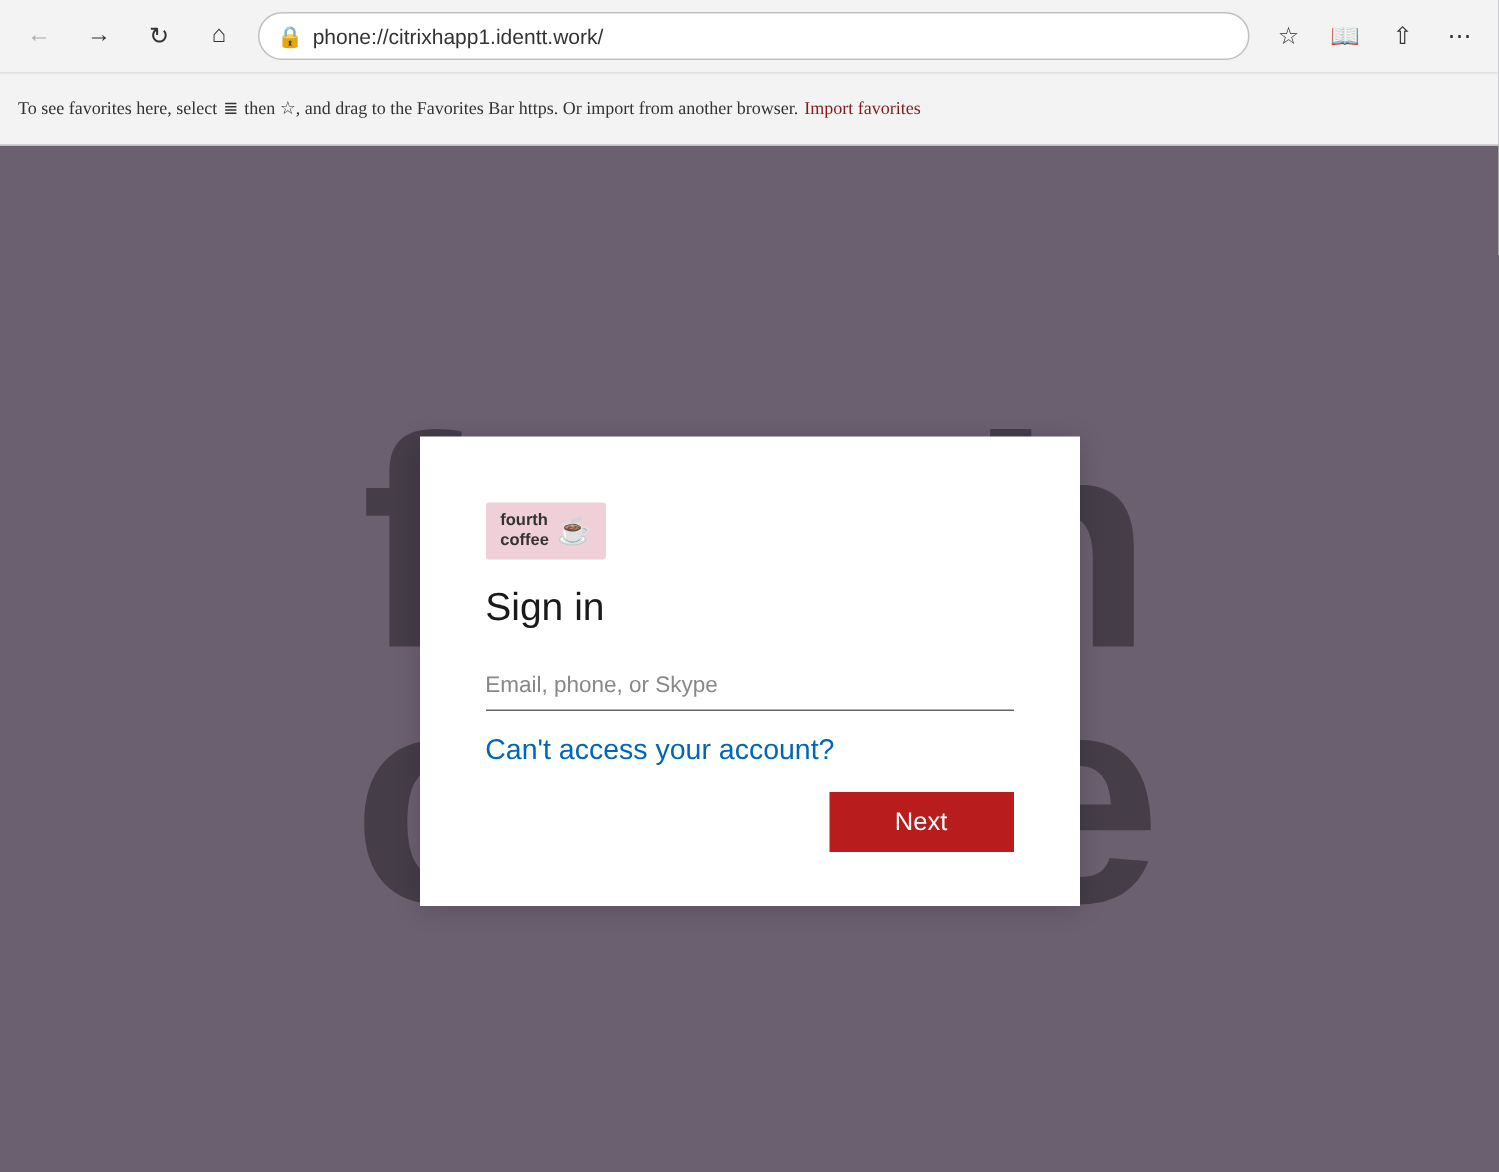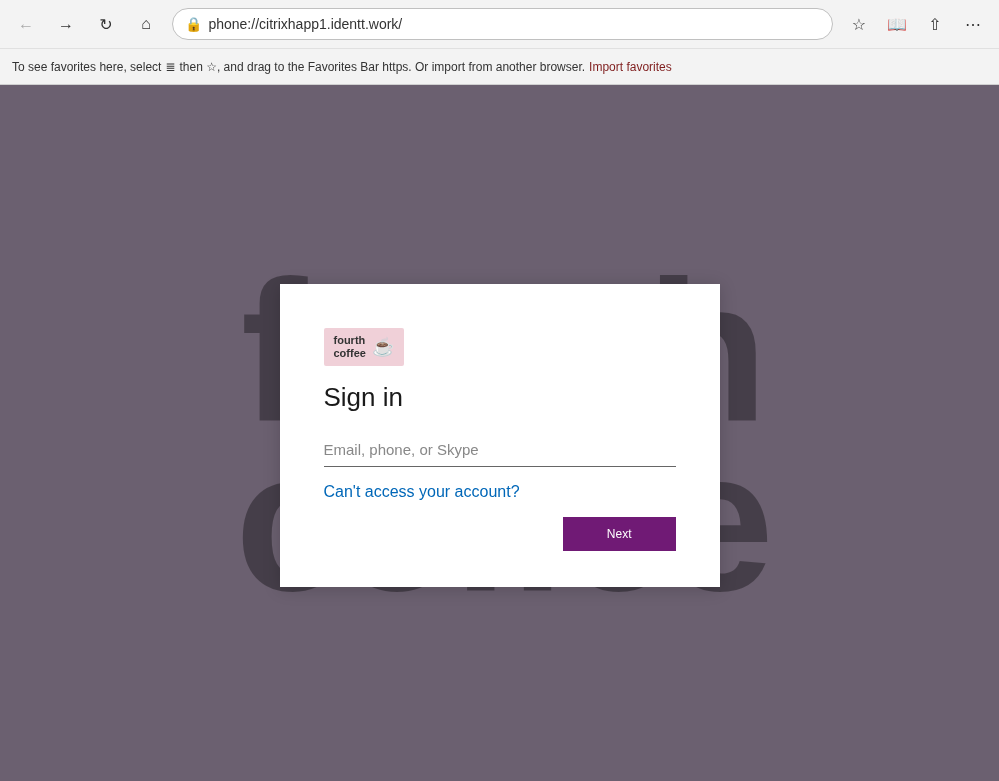--- a/index.html
+++ b/index.html
@@ -60,29 +60,30 @@
       flex: 1;
     }
 
     .toolbar-buttons {
       display: flex;
       align-items: center;
       gap: 2px;
     }
 
     .favorites-bar {
-      height: 36px;
+      height: 48px;
       background: #f3f3f3;
       border-top: 1px solid #e0e0e0;
       display: flex;
       align-items: center;
       padding: 0 12px;
       font-size: 12px;
       color: #333;
       gap: 4px;
+      font-family: Liberation Serif, serif;
     }
 
     .favorites-link {
       color: #7f1d1d;
       text-decoration: none;
       font-size: 12px;
     }
 
     
     .page-content {
@@ -187,46 +188,46 @@
     }
 
     .email-input::placeholder {
       color: #888;
       font-size: 15px;
     }
 
     .cant-access-link {
       display: block;
       color: #0067b8;
-      font-size: 16px;
+      font-size: 19px;
       text-decoration: none;
       margin-top: 16px;
       margin-bottom: 8px;
     }
 
     .signin-options-link {
       display: block;
       color: #0067b8;
       font-size: 14px;
       text-decoration: none;
       margin-bottom: 24px;
     }
 
     .next-btn-row {
       display: flex;
       justify-content: flex-end;
       margin-top: 16px;
     }
 
     .next-btn {
-      background: #701a75;
+      background: #b91c1c;
       color: #fff;
       border: none;
       padding: 10px 44px;
-      font-size: 12px;
+      font-size: 17px;
       cursor: pointer;
       font-family: inherit;
     }
   </style>
 </head>
 <body>
 
 <div class="browser-chrome">
   <div class="browser-titlebar">
     <button class="nav-btn disabled" title="Back">←</button>

